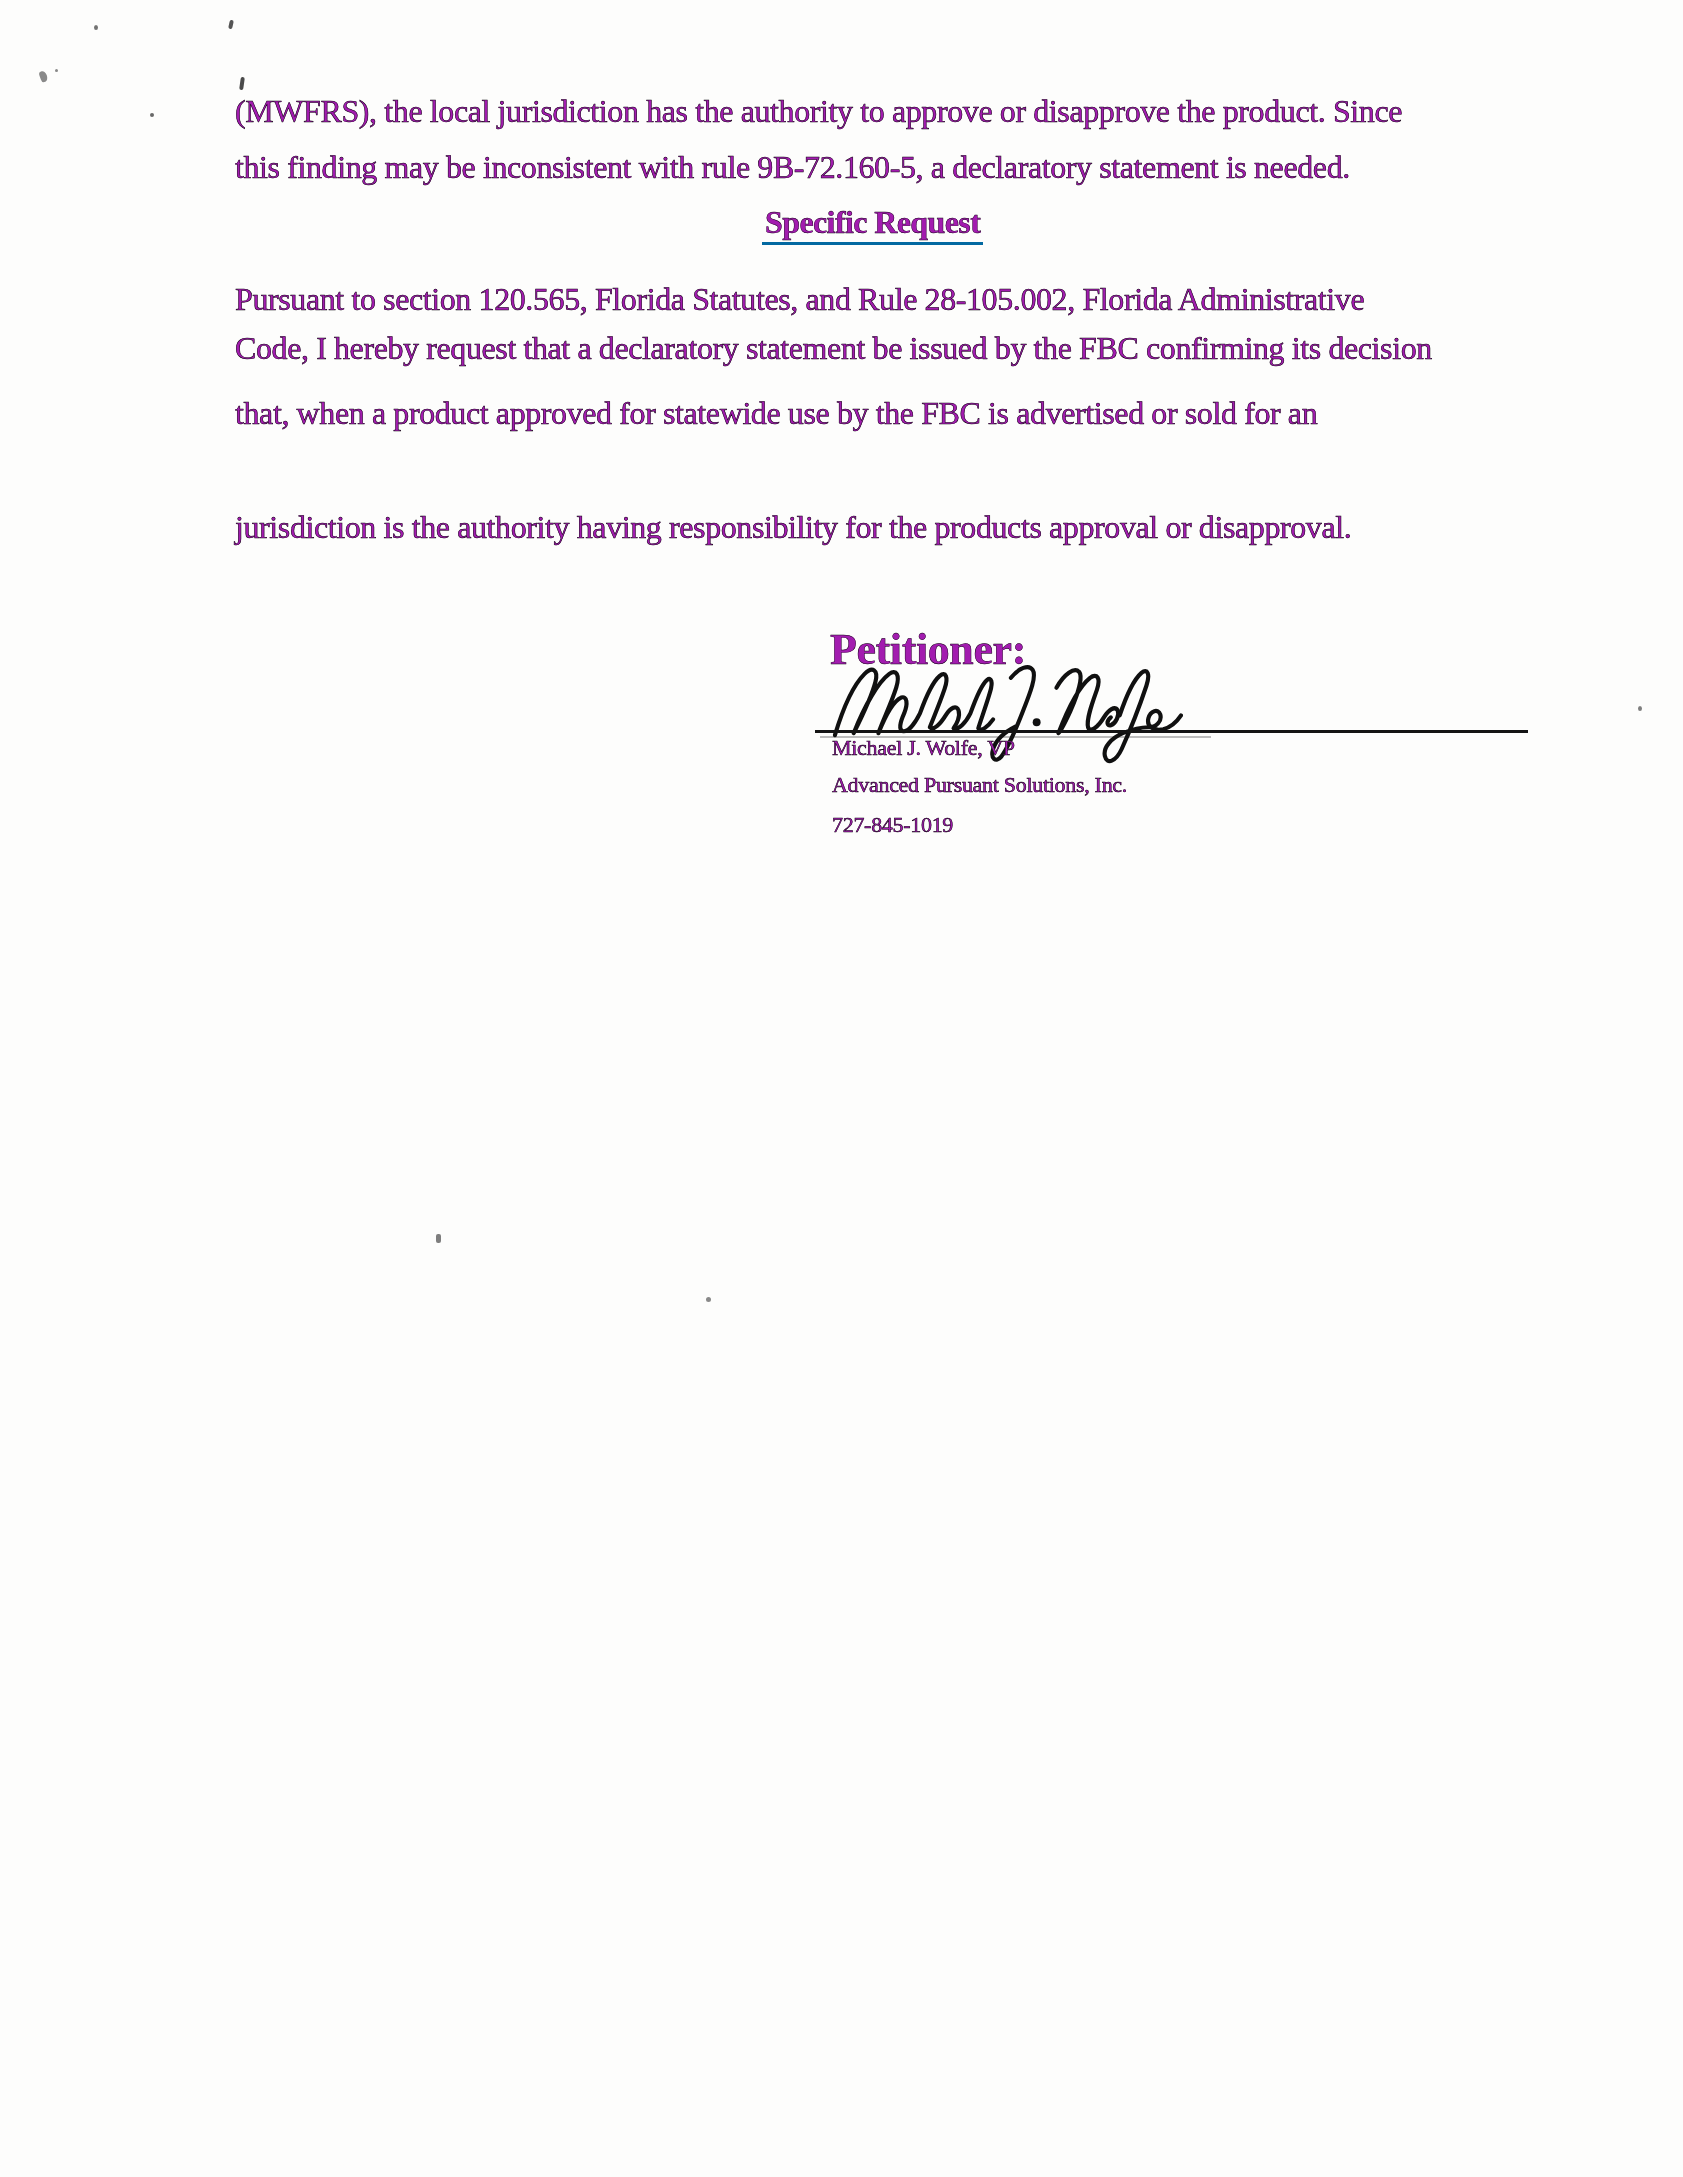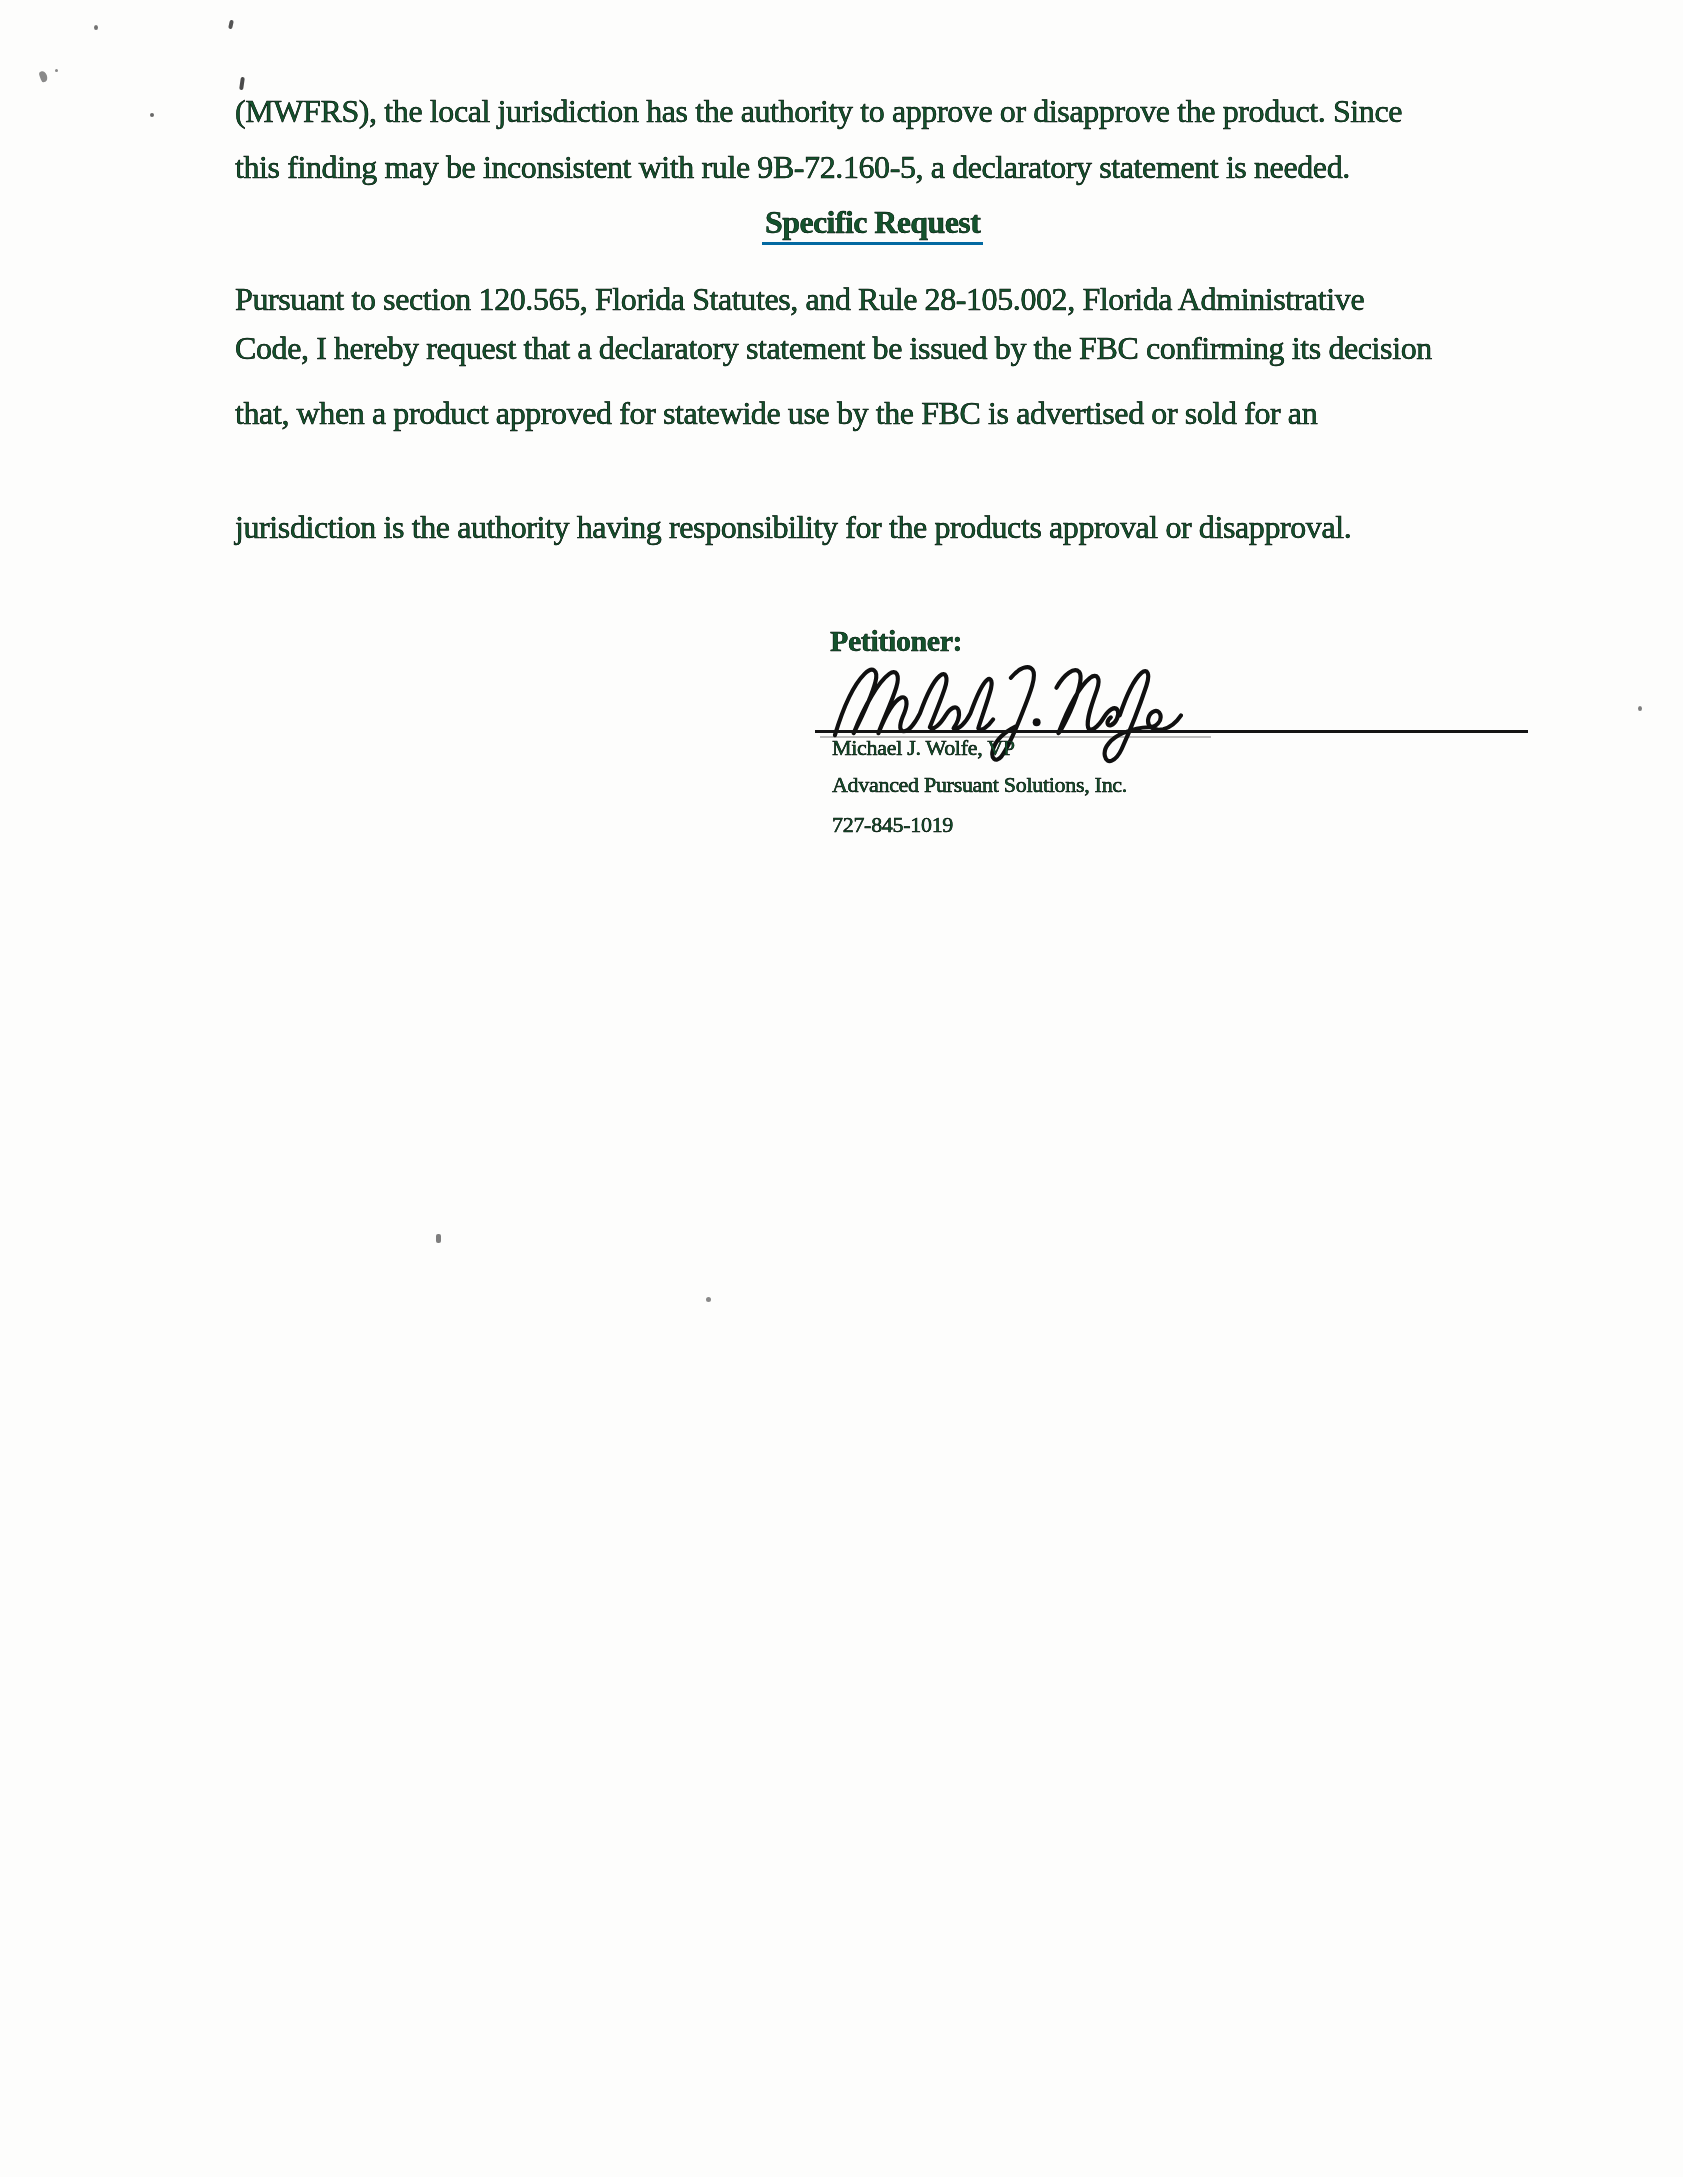--- a/index.html
+++ b/index.html
@@ -2,21 +2,21 @@
 <html><head>
 <meta charset="utf-8">
 <style>
   html, body { margin: 0; padding: 0; background: #e8e8e8; }
   .page {
     position: relative;
     width: 1683px;
     height: 2177px;
     margin: 0 auto;
     background: #fdfdfc;
-    color: #14532d;
+    color: #a21caf;
     font-family: "Liberation Serif", serif;
     overflow: hidden;
   }
   .scan-wrap { position: absolute; inset: 0; filter: blur(0.3px); }
   .body-line {
     position: absolute;
     left: 235px;
     white-space: nowrap;
     font-size: 32px;
     letter-spacing: -0.4px;
@@ -33,21 +33,21 @@
     white-space: nowrap;
     border-bottom: 3px solid #0369a1;
     padding: 0 3px 1px 3px;
     -webkit-text-stroke: 0.4px #0e0e0e;
     text-shadow: 0 0 0.4px currentColor;
   }
   .sig-label {
     position: absolute;
     left: 830px;
     top: 624px;
-    font-size: 30px;
+    font-size: 44px;
     font-weight: bold;
     white-space: nowrap;
     letter-spacing: -0.4px;
     -webkit-text-stroke: 0.4px #0e0e0e;
     text-shadow: 0 0 0.4px currentColor;
   }
   .sig-line {
     position: absolute;
     left: 815px;
     top: 730px;

